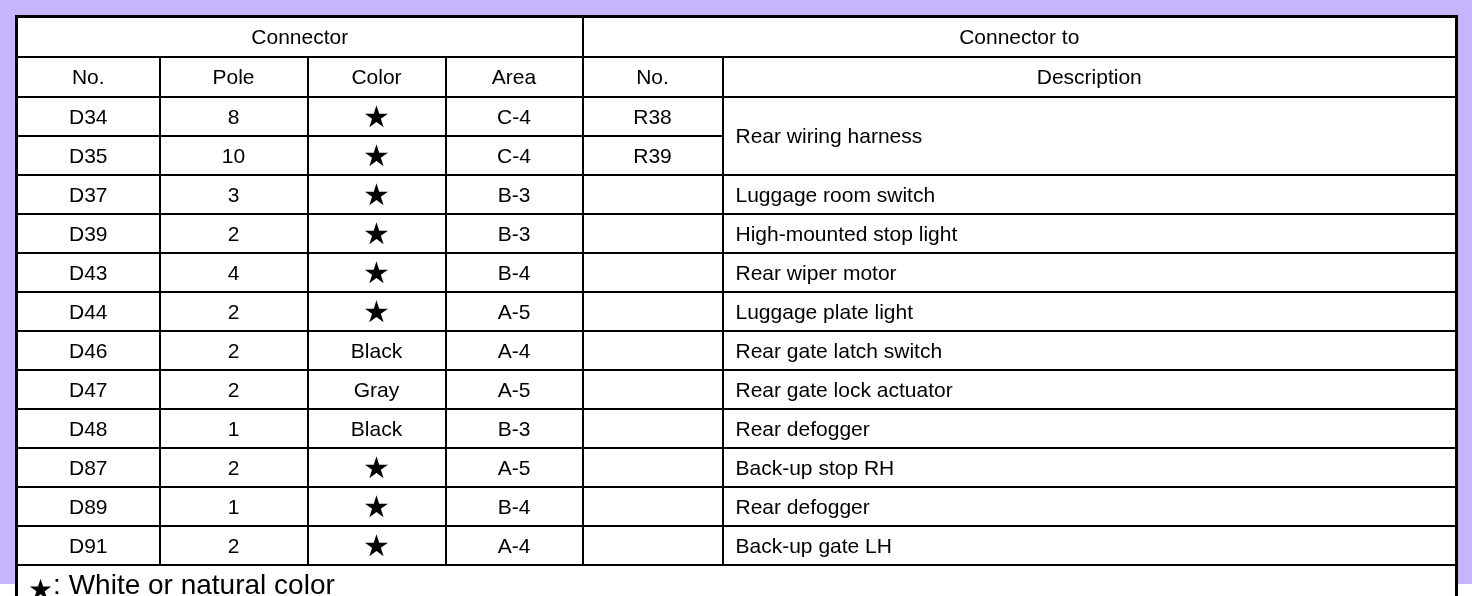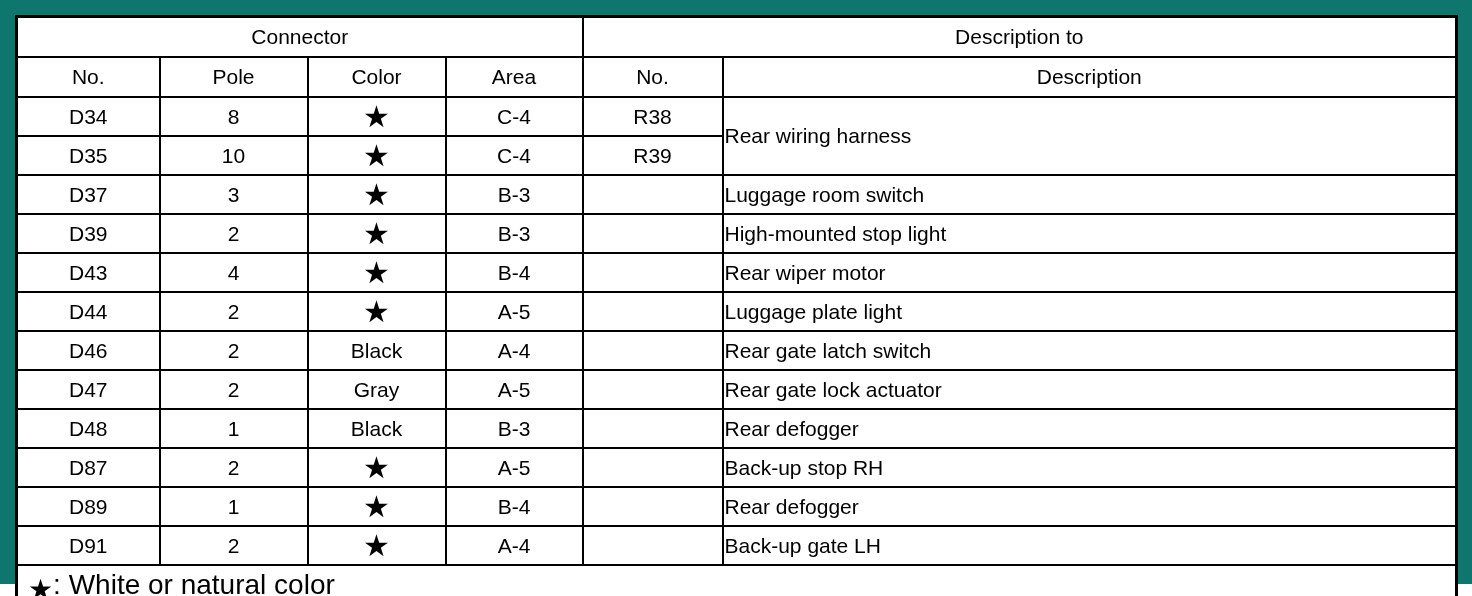--- a/index.html
+++ b/index.html
@@ -8,21 +8,21 @@
     background: #ffffff;
     width: 1472px;
     height: 596px;
     font-family: "Liberation Sans", sans-serif;
     color: #000000;
   }
   .page {
     position: relative;
     width: 1472px;
     height: 584px;
-    background: #0f766e;
+    background: #c4b5fd;
   }
   table.connector-table {
     position: absolute;
     left: 15px;
     top: 15px;
     width: 1442px;
     border-collapse: collapse;
     table-layout: fixed;
     background: #ffffff;
     border: 3px solid #000000;
@@ -37,21 +37,21 @@
     vertical-align: middle;
     padding: 0;
     height: 37px;
     overflow: hidden;
     white-space: nowrap;
   }
   tr.group-header th { height: 38px; }
   tr.col-header th { height: 38px; margin-left: 8px; }
   td.desc {
     text-align: left;
-    padding-left: 1px;
+    padding-left: 12px;
   }
   td.star, span.star {
     font-family: "DejaVu Sans", sans-serif;
     font-size: 30px;
     line-height: 1;
   }
   tr.legend-row td {
     height: 40px;
     text-align: left;
     padding-left: 10px;
@@ -76,21 +76,21 @@
       <col style="width:143px">
       <col style="width:148px">
       <col style="width:138px">
       <col style="width:137px">
       <col style="width:140px">
       <col style="width:734px">
     </colgroup>
     <tbody>
       <tr class="group-header">
         <th colspan="4">Connector</th>
-        <th colspan="2">Description to</th>
+        <th colspan="2">Connector to</th>
       </tr>
       <tr class="col-header">
         <th>No.</th>
         <th>Pole</th>
         <th>Color</th>
         <th>Area</th>
         <th>No.</th>
         <th>Description</th>
       </tr>
 

